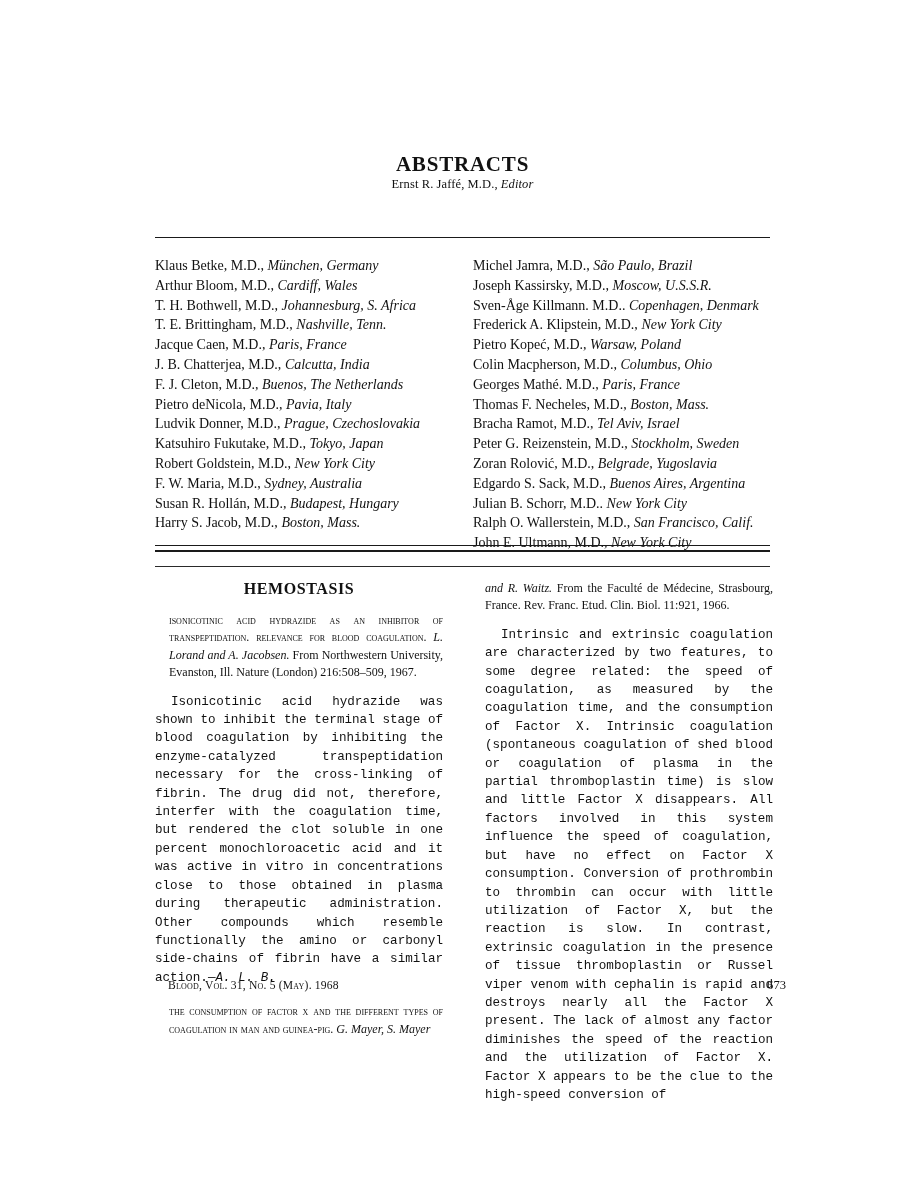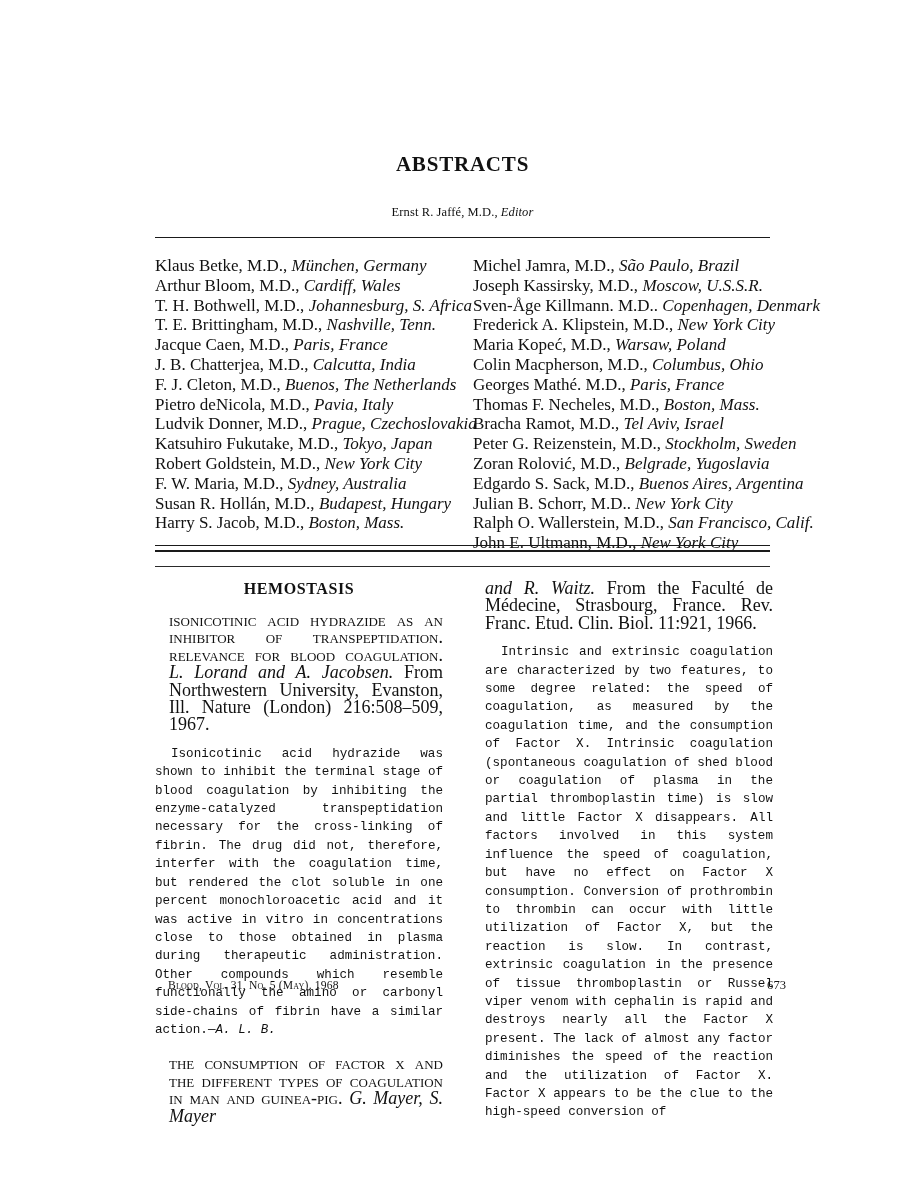--- a/index.html
+++ b/index.html
@@ -32,21 +32,20 @@
     text-align: center;
   }
   .doc-title {
     font-size: 21px;
     font-weight: bold;
     letter-spacing: 0.8px;
     margin: 0;
   }
   .editor-line {
     font-size: 12.5px;
-    margin-top: 28px;
     letter-spacing: 0.1px;
   }
   .editor-line .role { font-style: italic; }
 
   
   .rule {
     position: absolute;
     left: 155px;
     width: 615px;
     background: #1a1a1a;
@@ -63,21 +62,21 @@
     top: 256px;
     width: 618px;
     display: flex;
     justify-content: space-between;
   }
   .board-col {
     width: 300px;
   }
   .board-col.right { margin-left: 6px; }
   .board-entry {
-    font-size: 17px;
+    font-size: 14px;
     line-height: 19.8px;
     white-space: nowrap;
   }
   .board-entry .place { font-style: italic; }
 
   
   .columns {
     position: absolute;
     left: 155px;
     top: 580px;
@@ -93,21 +92,21 @@
     text-align: center;
     font-size: 16px;
     font-weight: bold;
     letter-spacing: 0.6px;
     margin: 0 0 14px 0;
   }
 
   .abstract { margin-bottom: 16px; }
 
   .abs-title {
-    font-size: 18px;
+    font-size: 12px;
     line-height: 17.4px;
     text-align: justify;
     text-indent: 0;
     padding-left: 14px;
     text-transform: uppercase;
     font-variant: small-caps;
     margin: 0;
   }
   .abs-title .sc {
     font-variant: small-caps;
@@ -184,21 +183,21 @@
       <div class="board-entry"><span>Robert Goldstein, M.D.,</span> <span class="place">New York City</span></div>
       <div class="board-entry"><span>F. W. Maria, M.D.,</span> <span class="place">Sydney, Australia</span></div>
       <div class="board-entry"><span>Susan R. Hollán, M.D.,</span> <span class="place">Budapest, Hungary</span></div>
       <div class="board-entry"><span>Harry S. Jacob, M.D.,</span> <span class="place">Boston, Mass.</span></div>
     </div>
     <div class="board-col right">
       <div class="board-entry"><span>Michel Jamra, M.D.,</span> <span class="place">São Paulo, Brazil</span></div>
       <div class="board-entry"><span>Joseph Kassirsky, M.D.,</span> <span class="place">Moscow, U.S.S.R.</span></div>
       <div class="board-entry"><span>Sven-Åge Killmann. M.D..</span> <span class="place">Copenhagen, Denmark</span></div>
       <div class="board-entry"><span>Frederick A. Klipstein, M.D.,</span> <span class="place">New York City</span></div>
-      <div class="board-entry"><span>Maria Kopeć, M.D.,</span> <span class="place">Warsaw, Poland</span></div>
+      <div class="board-entry"><span>Pietro Kopeć, M.D.,</span> <span class="place">Warsaw, Poland</span></div>
       <div class="board-entry"><span>Colin Macpherson, M.D.,</span> <span class="place">Columbus, Ohio</span></div>
       <div class="board-entry"><span>Georges Mathé. M.D.,</span> <span class="place">Paris, France</span></div>
       <div class="board-entry"><span>Thomas F. Necheles, M.D.,</span> <span class="place">Boston, Mass.</span></div>
       <div class="board-entry"><span>Bracha Ramot, M.D.,</span> <span class="place">Tel Aviv, Israel</span></div>
       <div class="board-entry"><span>Peter G. Reizenstein, M.D.,</span> <span class="place">Stockholm, Sweden</span></div>
       <div class="board-entry"><span>Zoran Rolović, M.D.,</span> <span class="place">Belgrade, Yugoslavia</span></div>
       <div class="board-entry"><span>Edgardo S. Sack, M.D.,</span> <span class="place">Buenos Aires, Argentina</span></div>
       <div class="board-entry"><span>Julian B. Schorr, M.D..</span> <span class="place">New York City</span></div>
       <div class="board-entry"><span>Ralph O. Wallerstein, M.D.,</span> <span class="place">San Francisco, Calif.</span></div>
       <div class="board-entry"><span>John E. Ultmann, M.D.,</span> <span class="place">New York City</span></div>

